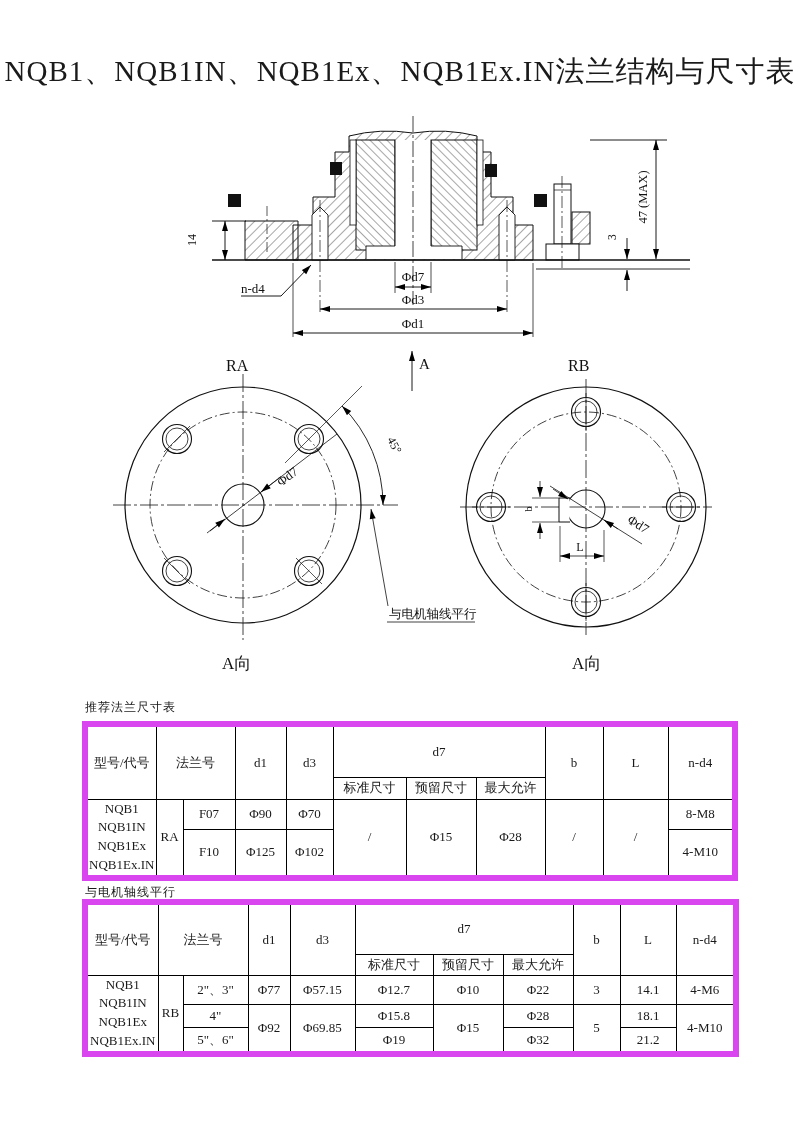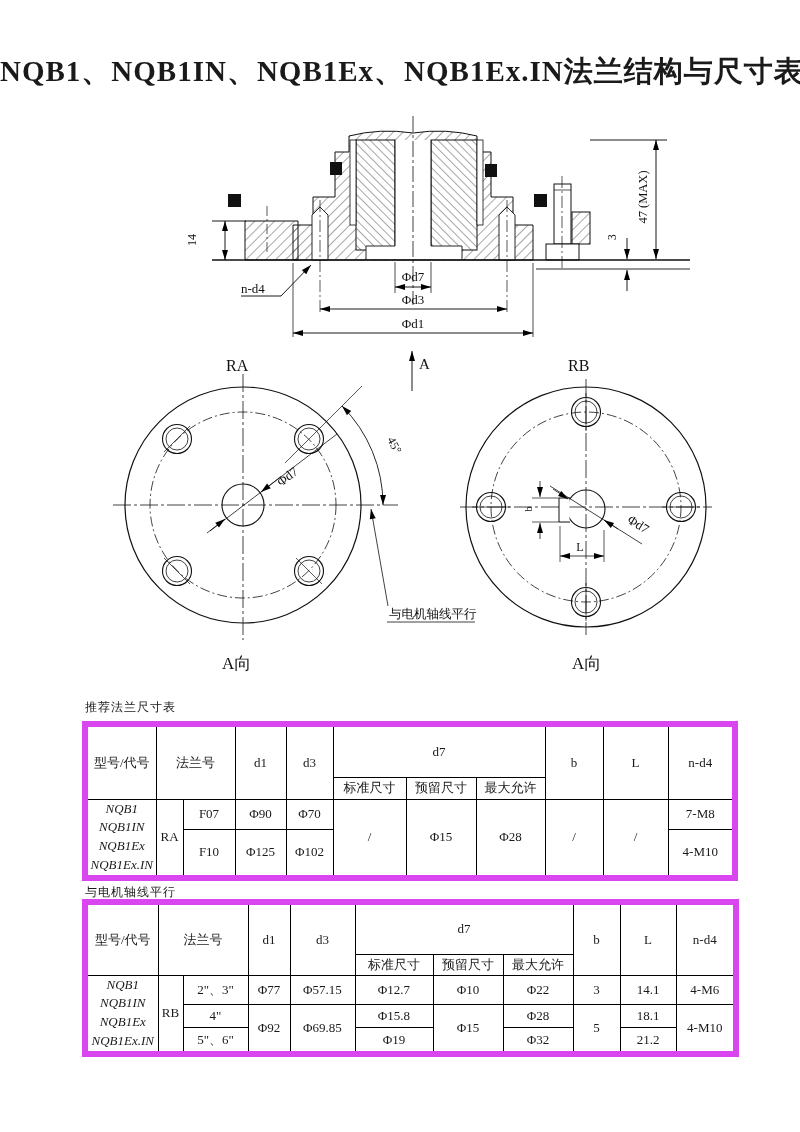--- a/index.html
+++ b/index.html
@@ -3,34 +3,34 @@
 <meta charset="utf-8">
 <style>
   html,body{margin:0;padding:0;}
   body{
     width:800px;height:1132px;background:#fff;position:relative;
     font-family:"Liberation Serif","DejaVu Serif",serif;color:#1a1a1a;
   }
   .abs{position:absolute;}
   #title{
     left:0;top:52px;width:800px;text-align:center;
-    font-size:29px;font-weight:700;letter-spacing:1px;white-space:nowrap;
+    font-size:29px;font-weight:400;letter-spacing:1px;white-space:nowrap;
   }
   svg text{fill:#111;font-family:"Liberation Serif","DejaVu Serif",serif;}
   .tcap{font-size:12px;letter-spacing:1px;text-align:right;}
   table.spec{
     border-collapse:collapse;table-layout:fixed;
     border:6px solid #d946ef;
   }
   table.spec td{
     border:1px solid #000;text-align:center;vertical-align:middle;
     font-size:13px;padding:0;overflow:hidden;white-space:nowrap;
   }
   td.model{
-    text-align:left;font-size:12.5px;line-height:1.45;padding-left:4px;font-style:italic;
+    text-align:left;font-size:12.5px;line-height:1.45;padding-left:4px;
   }
   td.flg{text-align:left;padding-left:8px;}
 </style>
 </head>
 <body>
 
 <div id="title" class="abs">NQB1、NQB1IN、NQB1Ex、NQB1Ex.IN法兰结构与尺寸表</div>
 
 <svg class="abs" style="left:0;top:0;" width="800" height="700" viewBox="0 0 800 700">
   <defs>
@@ -246,21 +246,21 @@
     </td>
     <td rowspan="2">RA</td>
     <td class="flg">F07</td>
     <td>Φ90</td>
     <td>Φ70</td>
     <td rowspan="2">/</td>
     <td rowspan="2">Φ15</td>
     <td rowspan="2">Φ28</td>
     <td rowspan="2">/</td>
     <td rowspan="2">/</td>
-    <td>7-M8</td>
+    <td>8-M8</td>
   </tr>
   <tr style="height:45px">
     <td class="flg">F10</td>
     <td>Φ125</td>
     <td>Φ102</td>
     <td>4-M10</td>
   </tr>
 </tbody>
   </table>
 

